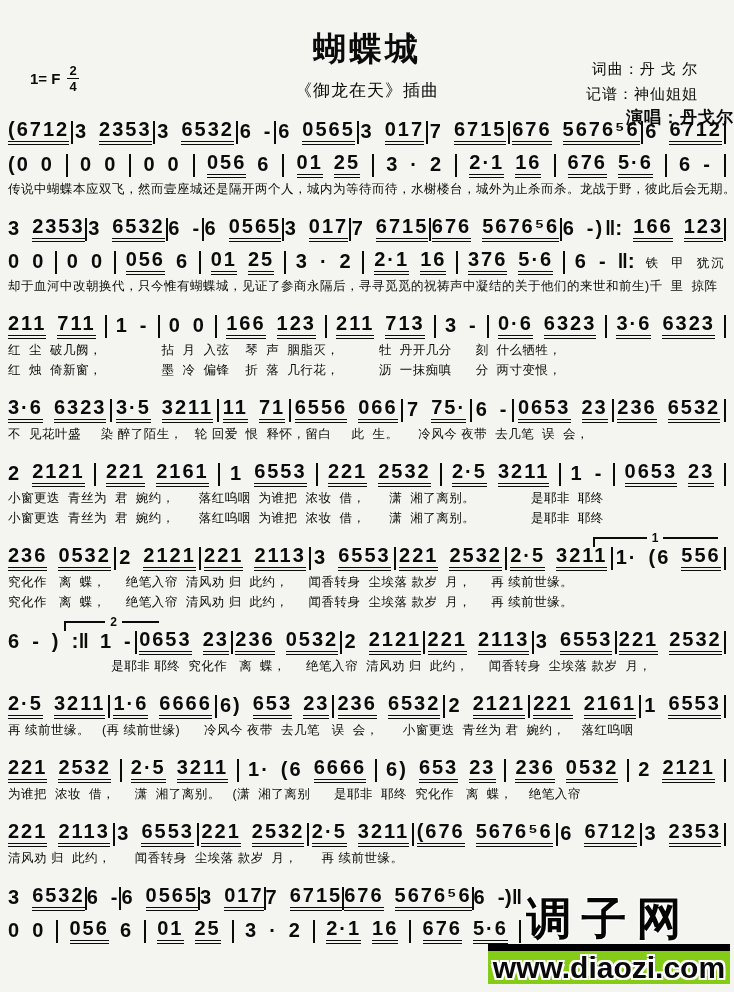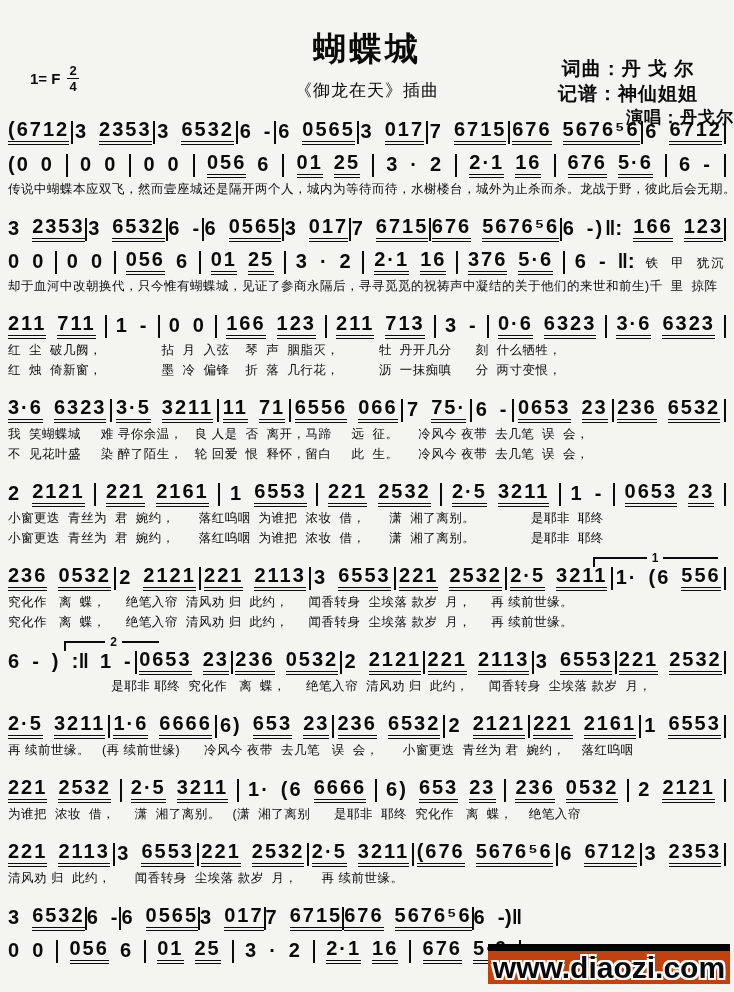--- a/index.html
+++ b/index.html
@@ -14,21 +14,21 @@
   
   .header{position:relative;height:110px;}
   .title{
     text-align:center;font-size:33px;font-weight:bold;
     letter-spacing:3px;padding-top:27px;
   }
   .subtitle{text-align:center;font-size:17px;font-weight:normal;margin-top:7px;letter-spacing:1px;}
   .performer{text-align:right;font-size:17px;font-weight:bold;margin-top:4px;letter-spacing:1px;}
   .credits{
     position:absolute;right:36px;top:56px;
-    font-size:19px;font-weight:bold;line-height:25px;text-align:center;letter-spacing:1px;
+    font-size:15px;font-weight:normal;line-height:25px;text-align:right;letter-spacing:1px;
   }
   .keysig{
     position:absolute;left:30px;top:64px;
     font-size:15px;font-weight:bold;
     display:flex;align-items:center;gap:7px;
   }
   .frac{display:inline-flex;flex-direction:column;align-items:center;font-size:13px;line-height:1.05;}
   .frac .den{border-top:1.5px solid #0b0b0b;padding:1px 2px 0;}
   .frac .num{padding:0 2px;}
   
@@ -66,21 +66,21 @@
     position:absolute;right:4px;bottom:8px;width:242px;
     text-align:center;z-index:5;
   }
   .wm-name{
     font-size:45px;font-weight:bold;letter-spacing:10px;color:#050505;
     text-shadow:-1px -1px 0 #fff,1px -1px 0 #fff,-1px 1px 0 #fff,1px 1px 0 #fff;
     line-height:1.1;white-space:nowrap;
   }
   .wm-bar{height:7px;background:#000;margin-top:1px;}
   .wm-url{
-    background:#c2410c;color:#0a0a0a;
+    background:#84cc16;color:#0a0a0a;
     font-size:30px;font-weight:bold;line-height:33px;letter-spacing:0;
     text-shadow:-2px -2px 0 #fff,2px -2px 0 #fff,-2px 2px 0 #fff,2px 2px 0 #fff,0 2px 0 #fff,0 -2px 0 #fff;
     white-space:nowrap;
   }
 </style>
 </head>
 <body>
 
 <div class="header">
   <div class="title">蝴蝶城</div>
@@ -377,21 +377,20 @@
           <span class="tok u2">0653</span>
           <span class="tok u2">23</span>
         </span>
         <span class="bar"></span>
         <span class="meas">
           <span class="tok u2">236</span>
           <span class="tok u2">6532</span>
         </span>
         <span class="bar"></span>
       </div>
-      <div class="lrow">我  笑蝴蝶城     难 寻你余温，   良 人是  否  离开，马蹄     远  征。     冷风今 夜带  去几笔  误  会，</div>
       <div class="lrow">不  见花叶盛     染 醉了陌生，   轮 回爱  恨  释怀，留白     此  生。     冷风今 夜带  去几笔  误  会，</div>
     </div>
     <div class="system">
       <div class="nrow">
         <span class="meas">
           <span class="tok">2</span>
           <span class="tok u2">2121</span>
         </span>
         <span class="bar"></span>
         <span class="meas">
@@ -705,15 +704,16 @@
         <span class="meas">
           <span class="tok u2">676</span>
           <span class="tok u2">5·6</span>
         </span>
         <span class="bar"></span>
       </div>
     </div>
   </div>
 
 <div class="watermark">
+  <div class="wm-name">调子网</div>
   <div class="wm-bar"></div>
   <div class="wm-url">www.diaozi.com</div>
 </div>
 
 </body></html>

